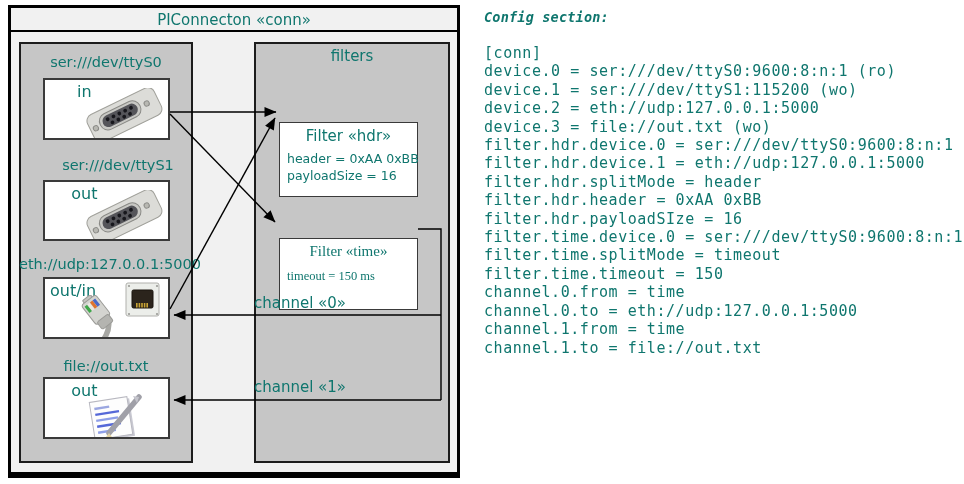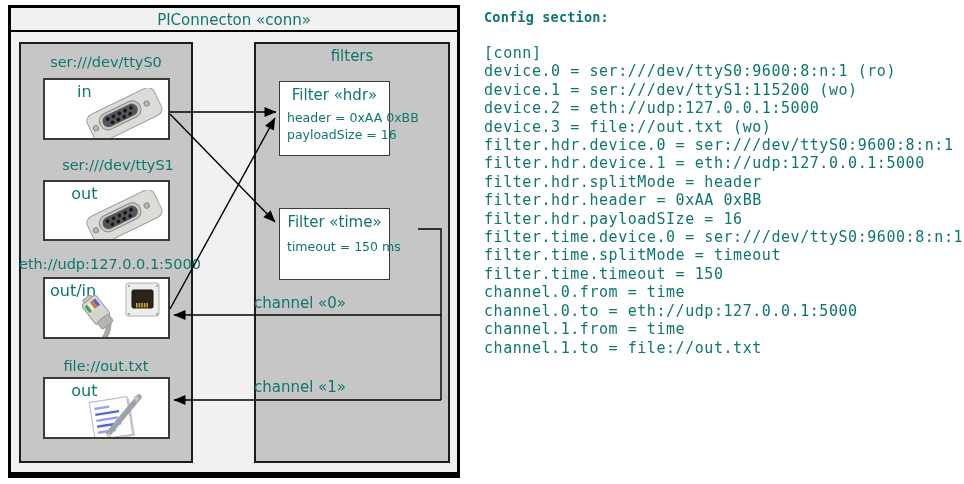--- a/index.html
+++ b/index.html
@@ -30,35 +30,35 @@
   .dev-label { left:19px; width:174px; text-align:center; font-size:14.5px; white-space:nowrap; }
   .dev-box {
     left:43px; width:127px; background:#fff; border:2px solid #3a3a3a; overflow:hidden;
   }
   .port-name { position:absolute; top:2px; font-size:16px; }
   .port-center { left:0; width:64%; text-align:center; }
   .port-left { left:5px; }
 
   
   .filter-box {
-    left:279px; width:111px; background:#fff; border:1.5px solid #3a3a3a;
+    left:279px; width:139px; background:#fff; border:1.5px solid #3a3a3a;margin-top:41px;
   }
   .filter-title { position:absolute; top:4px; left:0; width:100%; text-align:center; font-size:15px; }
   .filter-attr { position:absolute; left:7px; font-size:12.5px; white-space:nowrap; }
 
   
   .channel-label { left:254px; width:164px; text-align:left; padding-right:2px; font-size:15px; }
 
   .overlay { left:0; top:0; z-index:6; pointer-events:none; }
   .overlay line, .overlay polyline { stroke:#000; stroke-width:1.4; }
 
   
   .config-heading {
     left:484px; top:9px; font-family:"DejaVu Sans Mono", monospace;
-    font-size:13.5px; font-weight:bold; letter-spacing:0.2px;
+    font-size:13.5px; font-weight:bold; letter-spacing:0.2px;font-style:italic;
   }
   .config-text {
     left:484px; top:44px; font-family:"DejaVu Sans Mono", monospace;
     font-size:15px; line-height:18.4px; letter-spacing:0.55px; white-space:pre;
   }
 </style>
 </head>
 <body>
 
 <div class="page">
@@ -165,21 +165,21 @@
       <path d="M24,48 L26.5,44.6 L28.5,46 Z" fill="#3a3a40"></path>
     </svg>
   </div>
 
   <div class="abs filter-box" style="top:81px; height:75px;">
     <div class="filter-title">Filter «hdr»</div>
     <div class="filter-attr" style="top:28px;">header = 0xAA 0xBB</div>
     <div class="filter-attr" style="top:45px;">payloadSize = 16</div>
   </div>
 
-  <div class="abs filter-box" style="top:208px; height:72px;">
+  <div class="abs filter-box" style="top:197px; height:72px;font-family:Liberation Serif, serif;">
     <div class="filter-title">Filter «time»</div>
     <div class="filter-attr" style="top:30px;">timeout = 150 ms</div>
   </div>
 
   <div class="abs channel-label" style="top:294px;">channel «0»</div>
   <div class="abs channel-label" style="top:378px;">channel «1»</div>
 
   <svg class="abs overlay" width="964" height="484">
     <defs>
       <marker id="arr" markerUnits="userSpaceOnUse" markerWidth="13" markerHeight="11" refX="12" refY="5.5" orient="auto">

